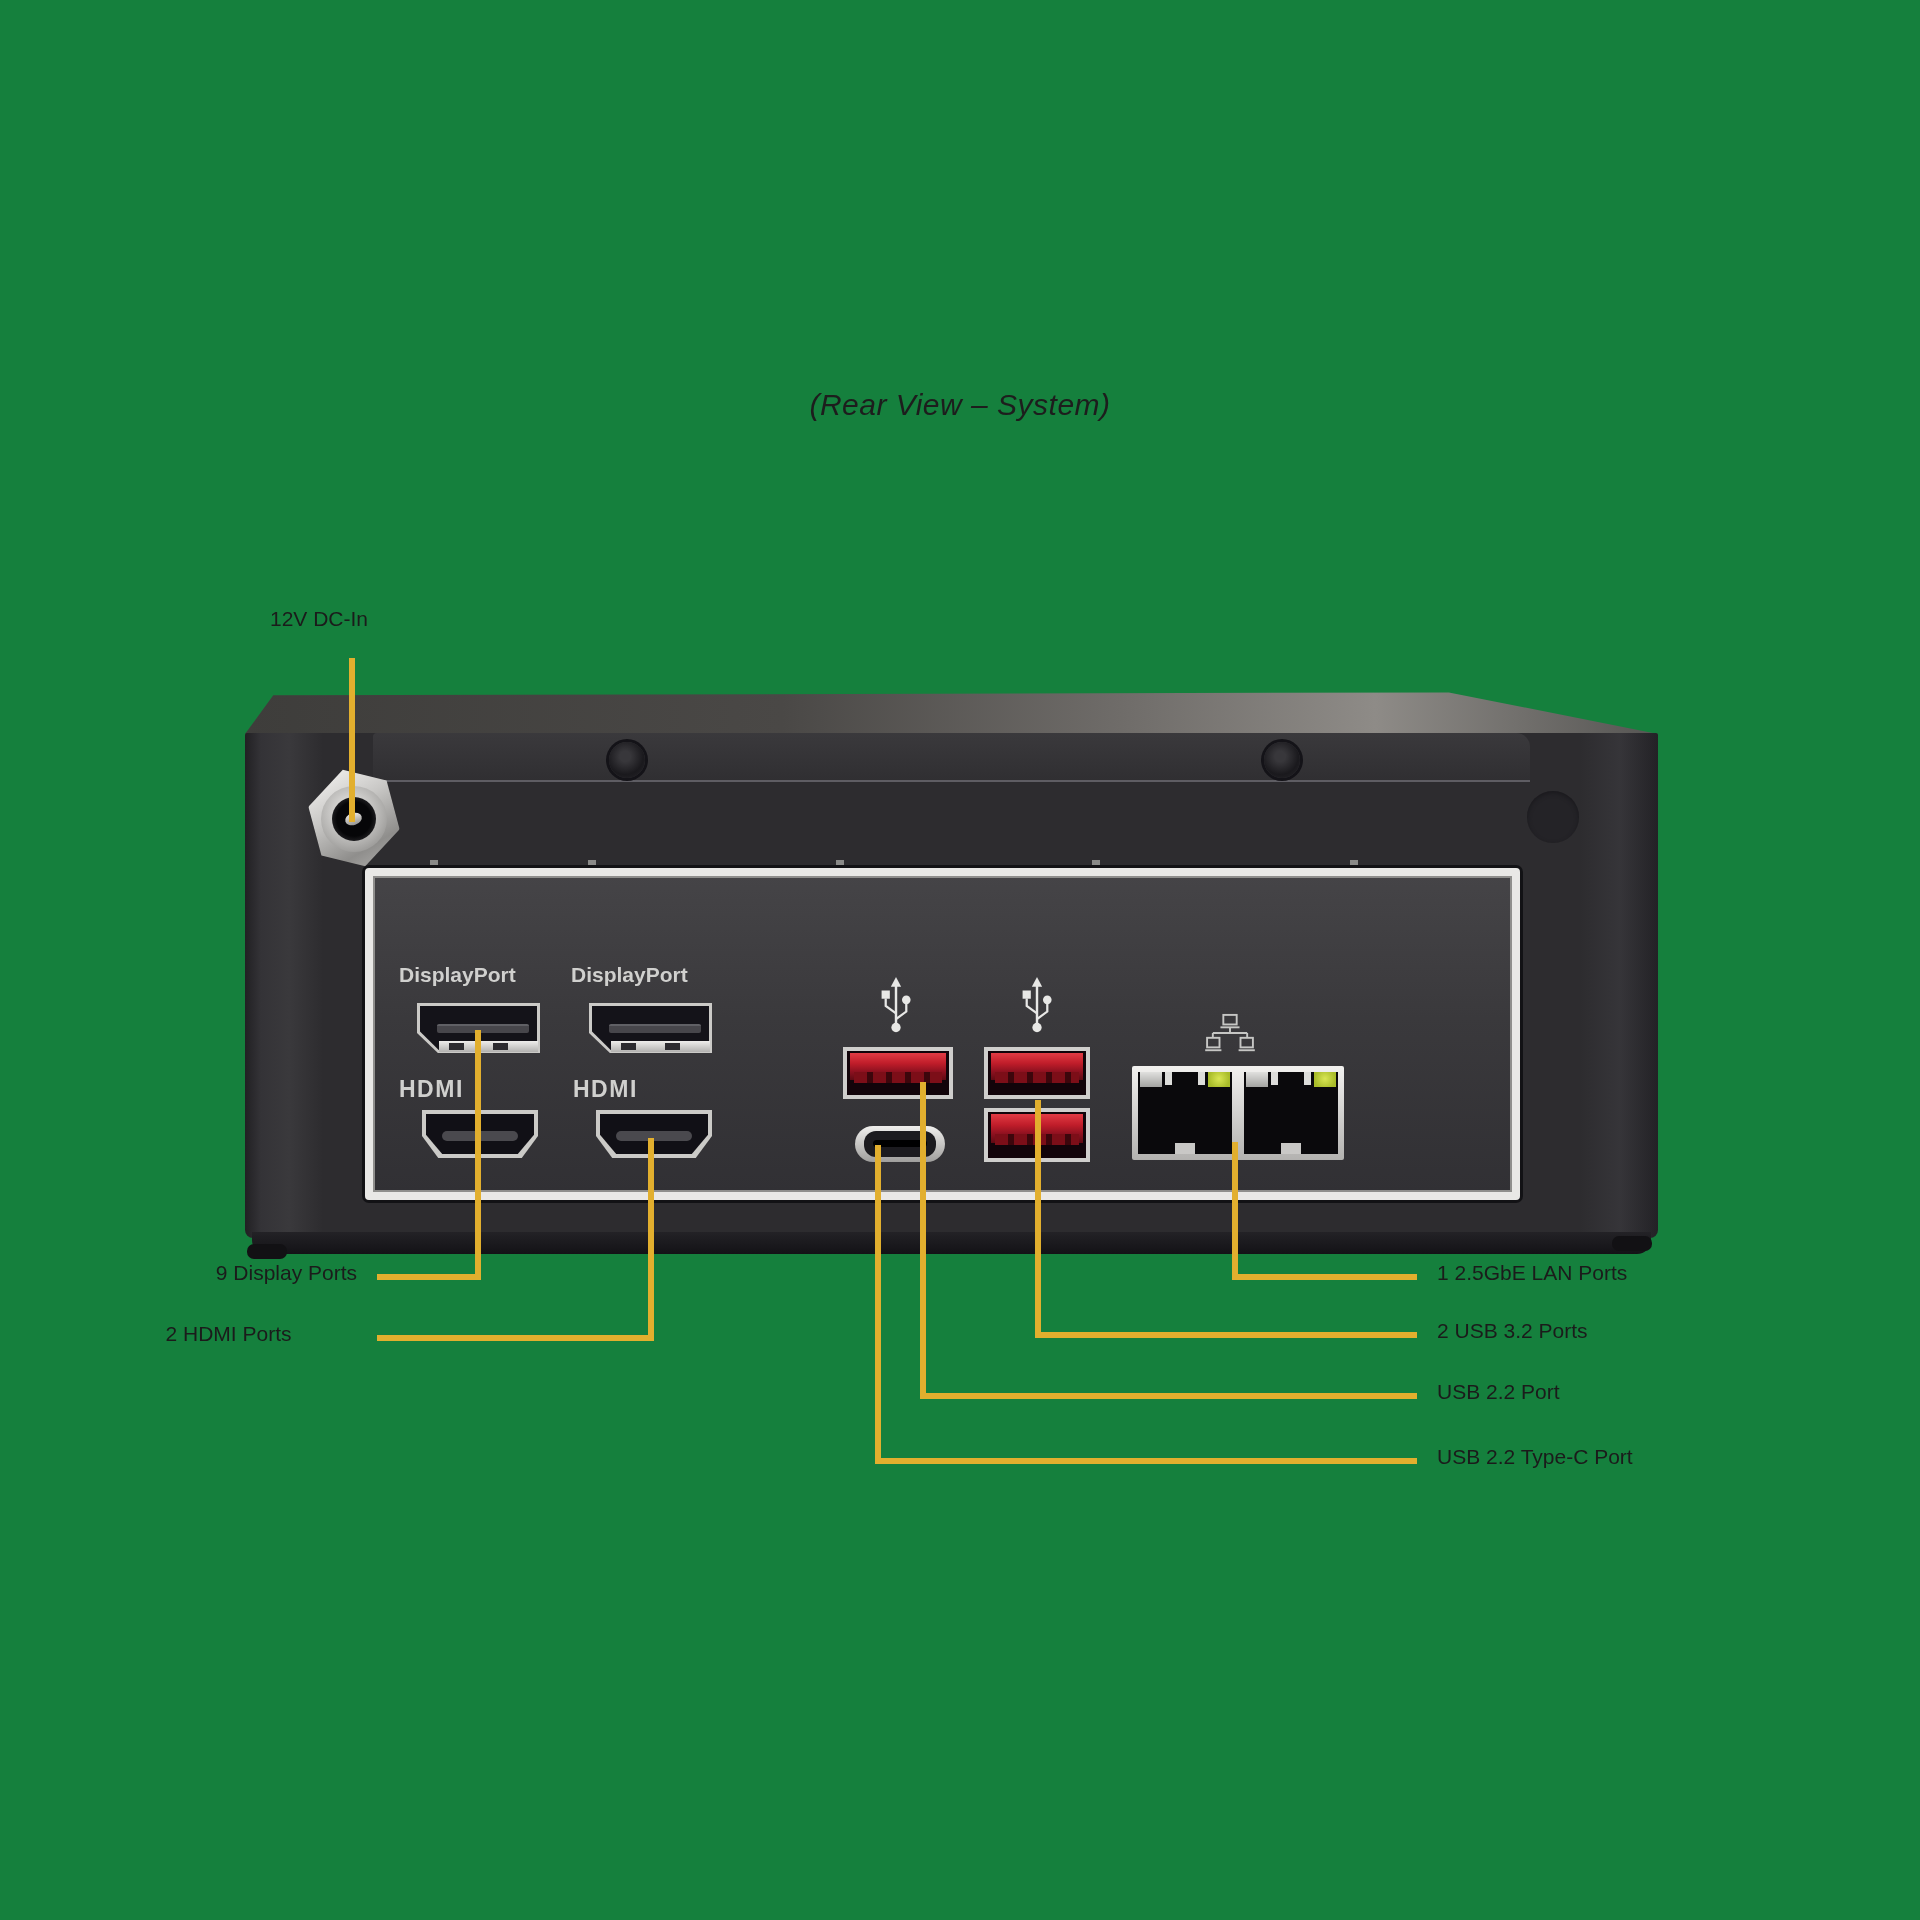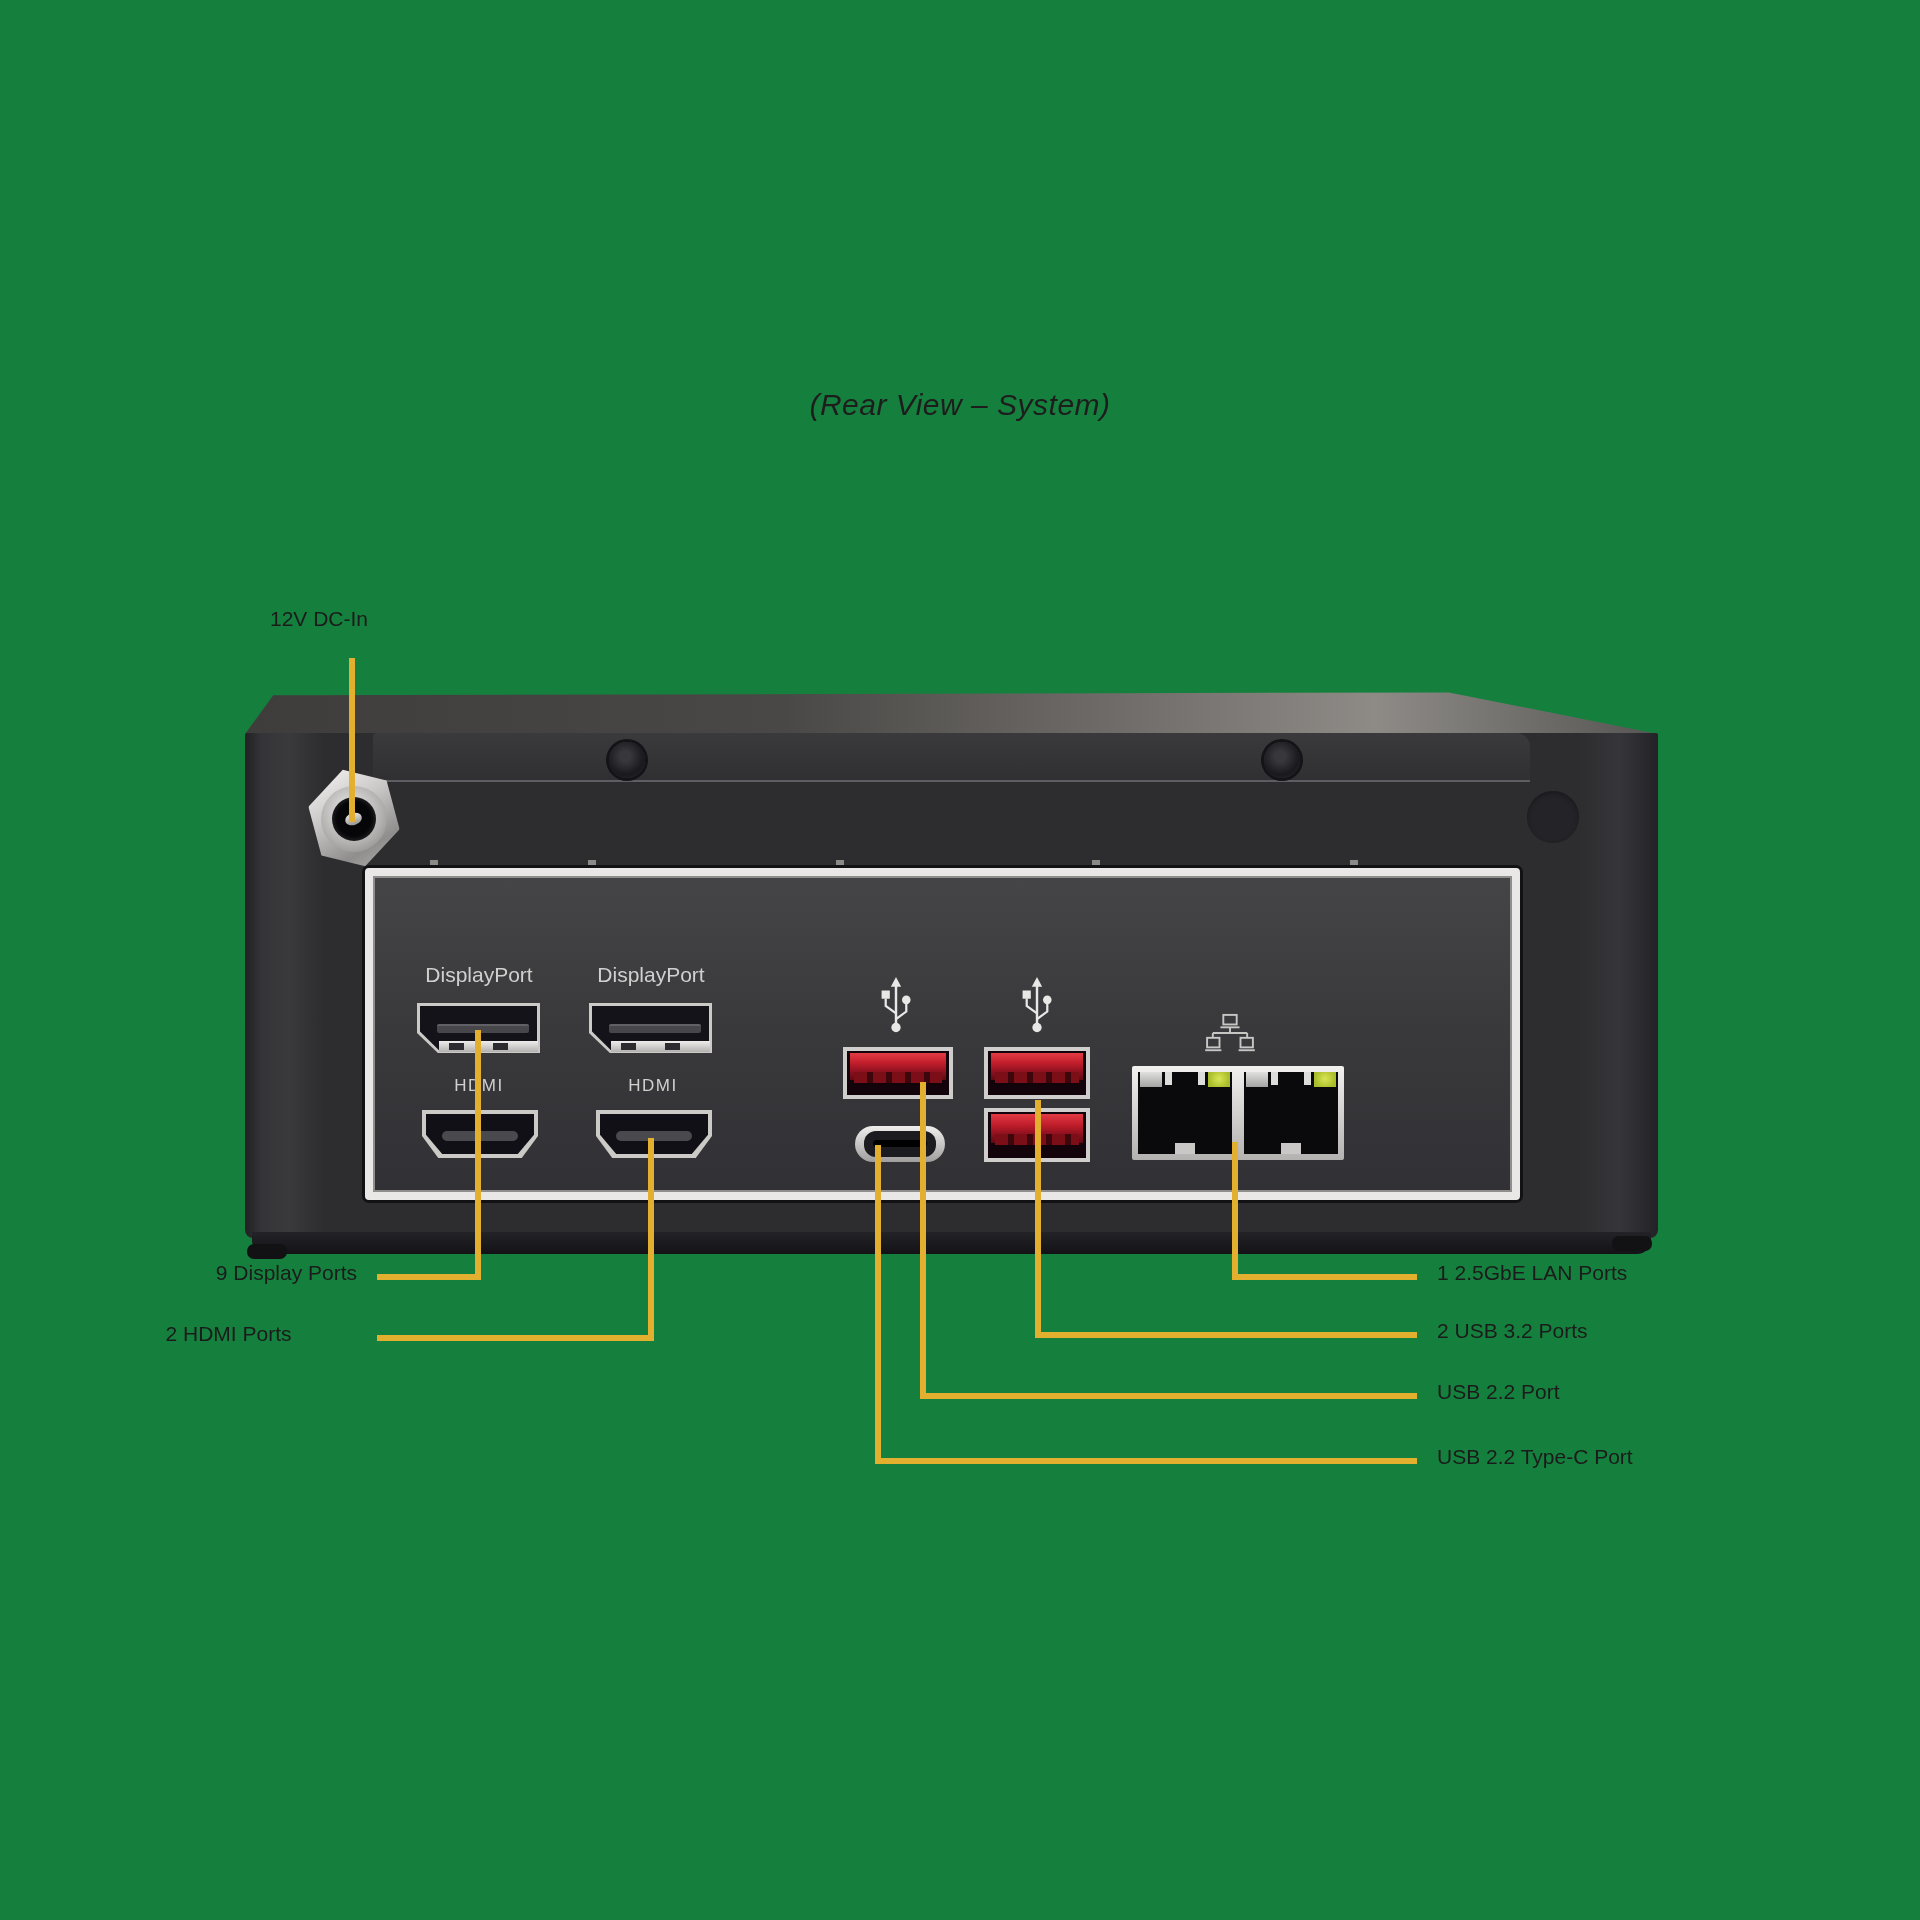--- a/index.html
+++ b/index.html
@@ -66,23 +66,23 @@
   
   .io-shield {
     left:365px; top:868px; width:1155px; height:332px;
     border:8px solid #e9e8e6; border-radius:4px;
     background:linear-gradient(180deg,#454447 0%,#3a393c 45%,#313034 100%);
     box-shadow:0 0 0 3px rgba(16,15,19,0.9), inset 0 0 0 2px #8f8e8c;
   }
   .io-tick { width:8px; height:5px; background:#8a8a88; top:860px; }
 
   
-  .port-label { color:#d0d0ce; text-align:center; width:160px; }
+  .port-label { color:#d0d0ce; text-align:left; width:160px;font-weight:bold; }
   .dp-label { font-size:21px; }
-  .hdmi-label { font-size:17px; letter-spacing:1.5px; }
+  .hdmi-label { font-size:23px; letter-spacing:1.5px; }
 
   
   .dp { width:123px; height:50px; }
   .dp .shell { position:absolute; inset:0; background:#cbcac7;
     clip-path:polygon(0 0,100% 0,100% 100%,17% 100%,0 60%); }
   .dp .cav { position:absolute; inset:3px; background:#141319;
     clip-path:polygon(0 0,100% 0,100% 100%,16% 100%,0 58%); }
   .dp .slot { position:absolute; left:16%; right:9%; top:42%; height:9px;
     background:#47464b; border-top:2px solid #606065; border-radius:2px; }
   .dp .bezel { position:absolute; left:18%; right:2%; bottom:1px; height:11px;

